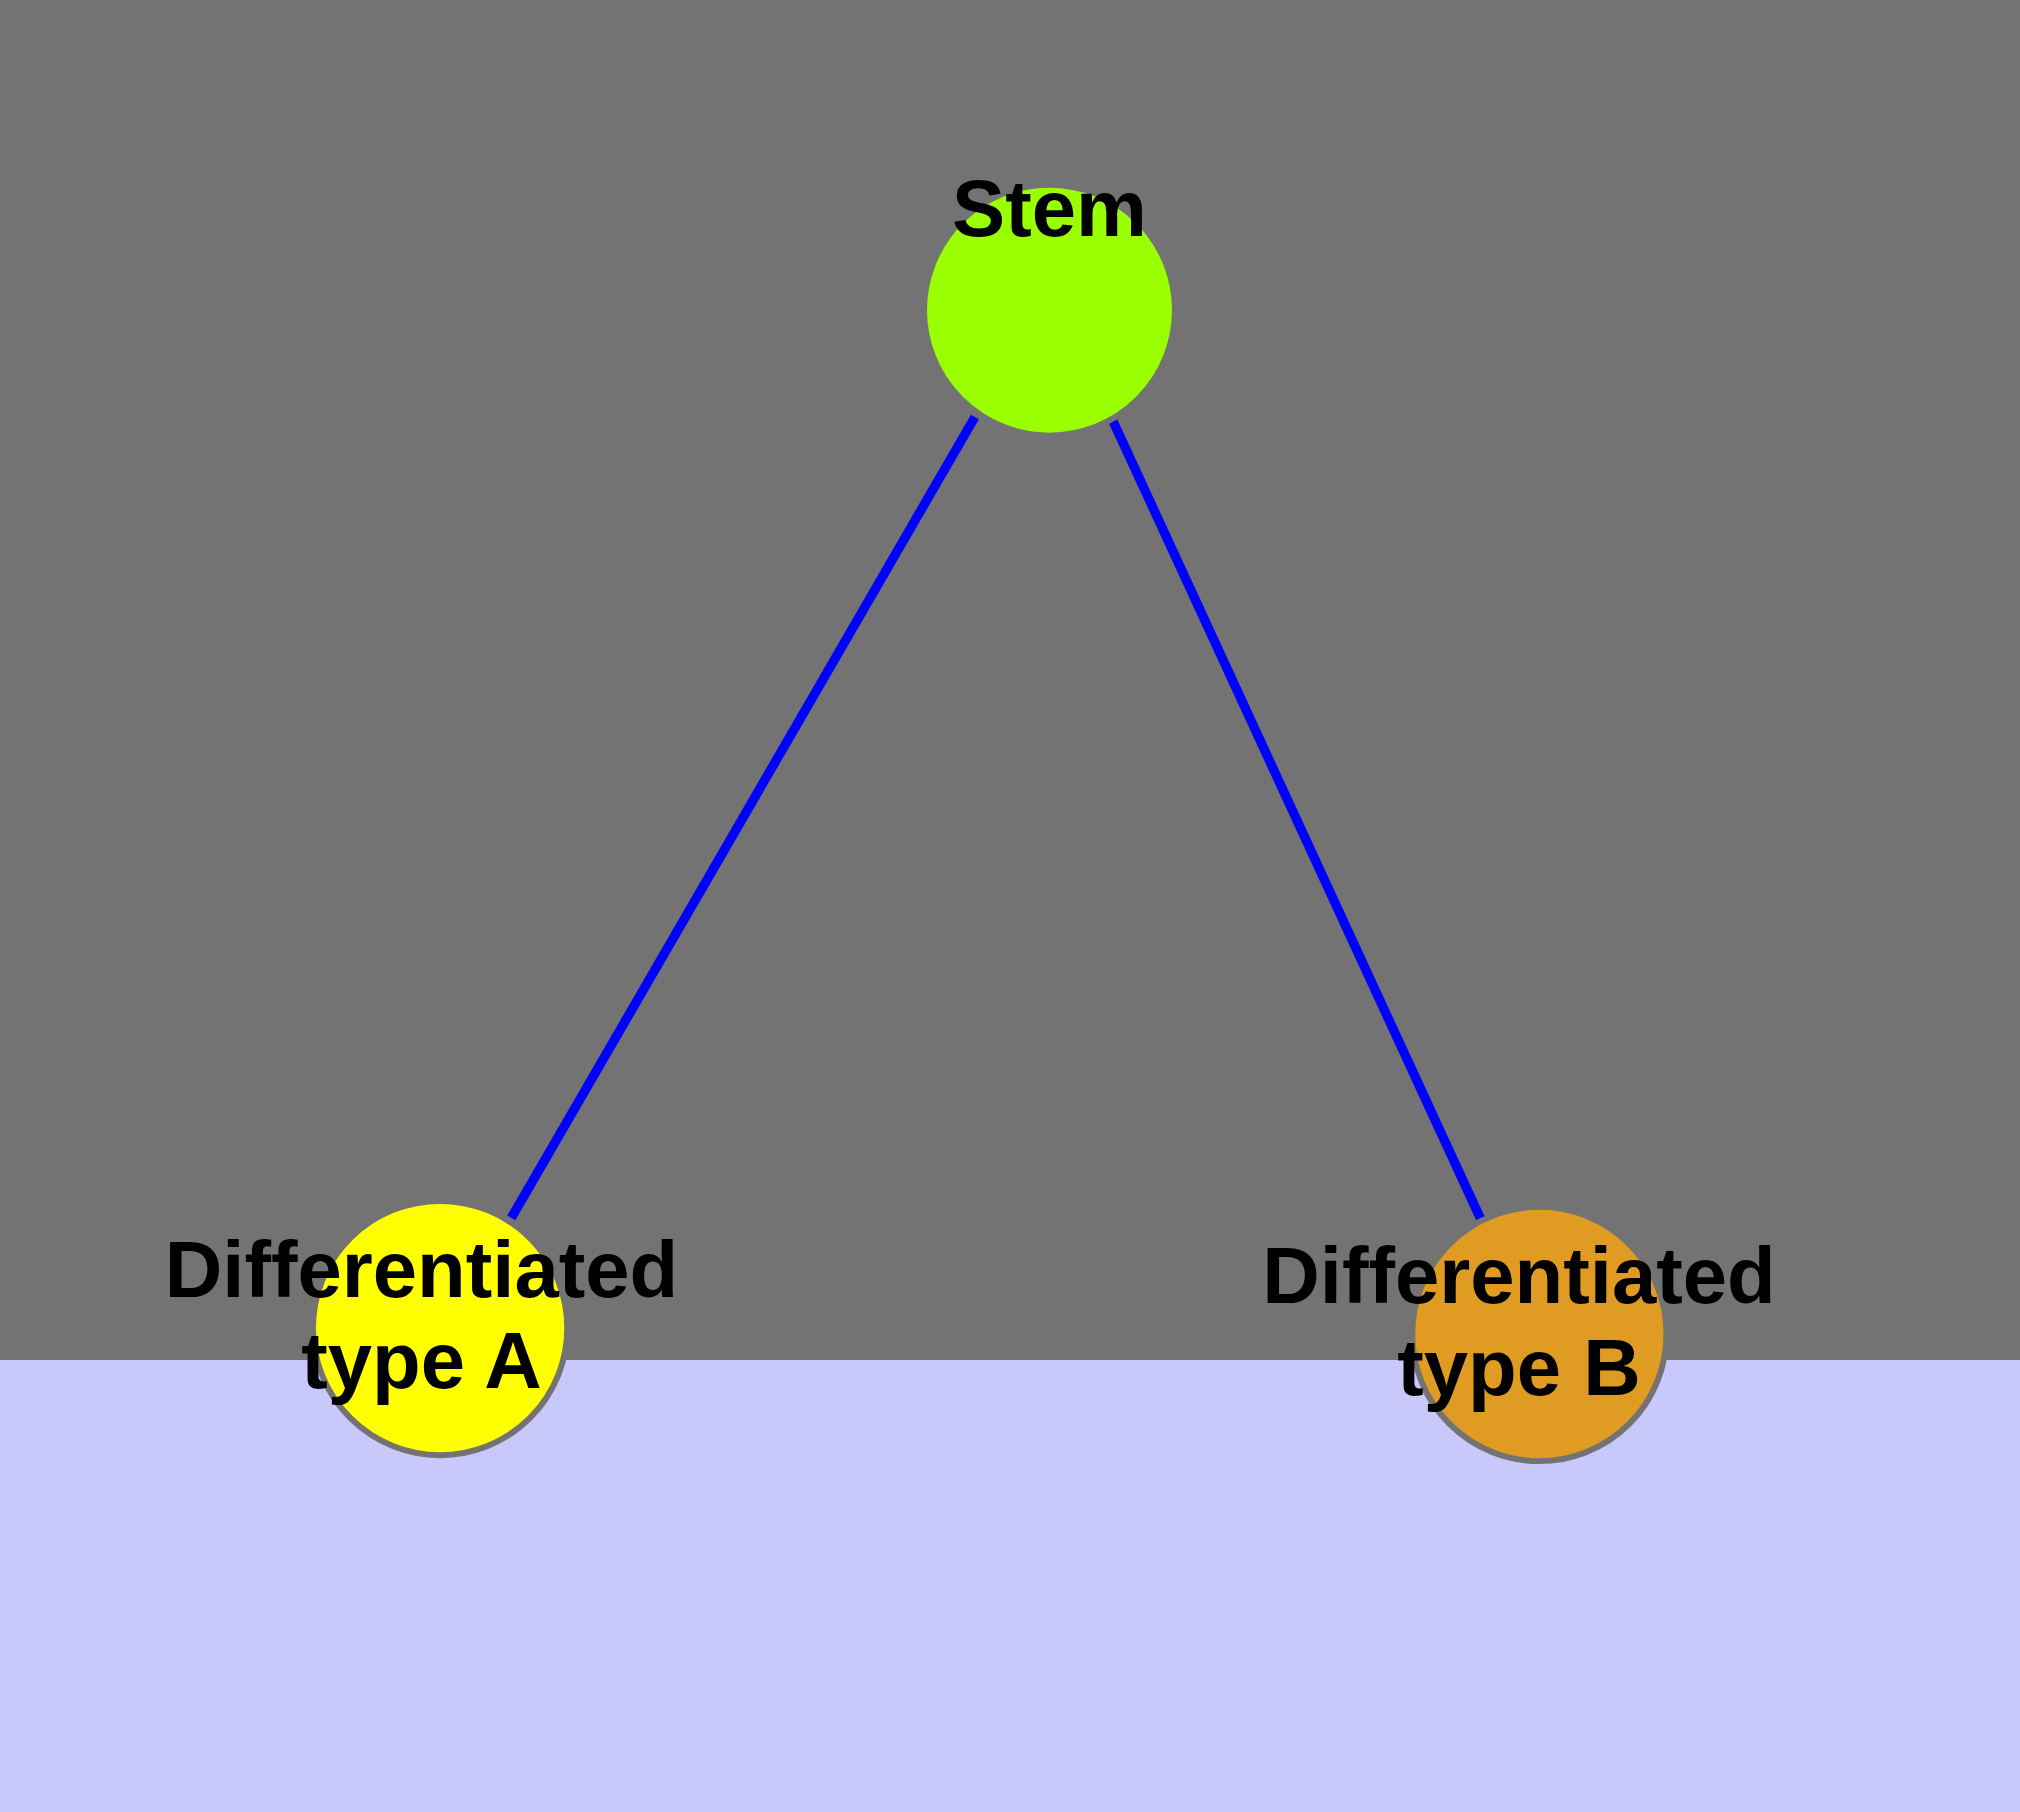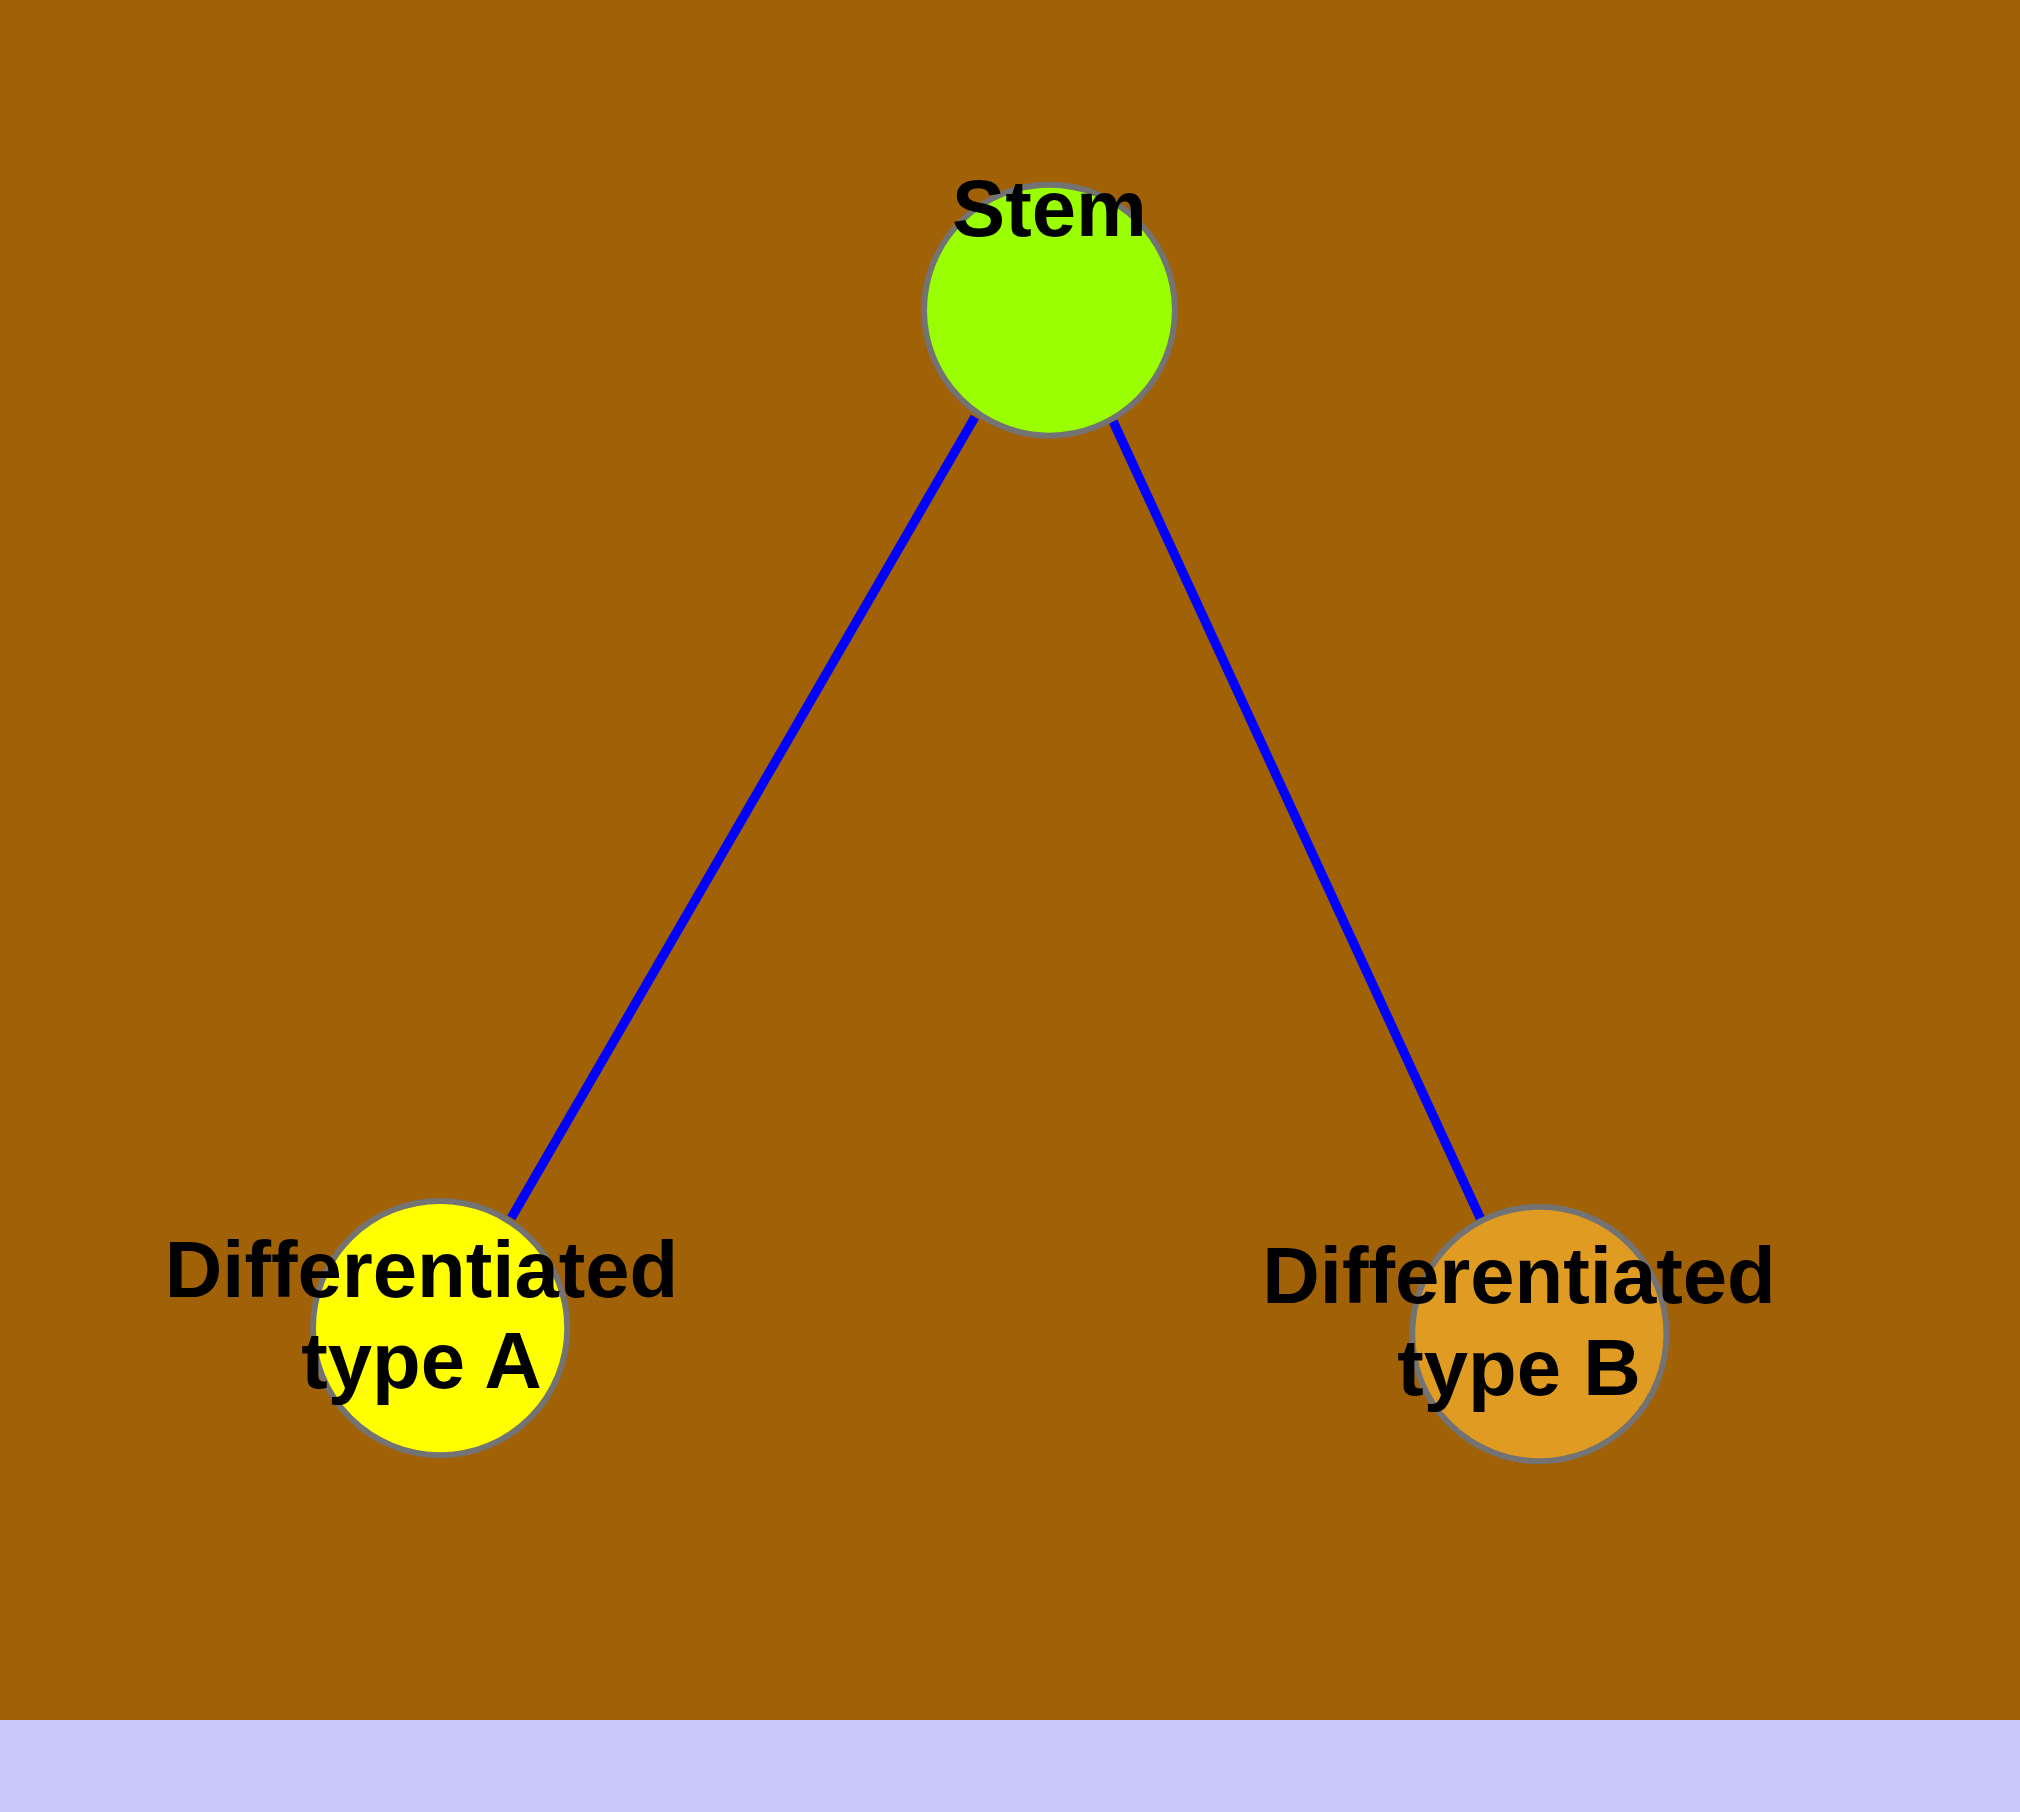--- a/index.html
+++ b/index.html
@@ -9,22 +9,22 @@
   body {
     width: 2021px;
     height: 1812px;
     background: #c8c8fa;
     font-family: "Liberation Sans", sans-serif;
     overflow: hidden;
   }
   #graph-canvas {
     position: relative;
     width: 2021px;
-    height: 1720px;
-    background: #a16207;
+    height: 1360px;
+    background: #737373;
   }
   #graph-svg {
     position: absolute;
     top: 0;
     left: 0;
     width: 2021px;
     height: 1812px;
     display: block;
   }
   .node-label {

